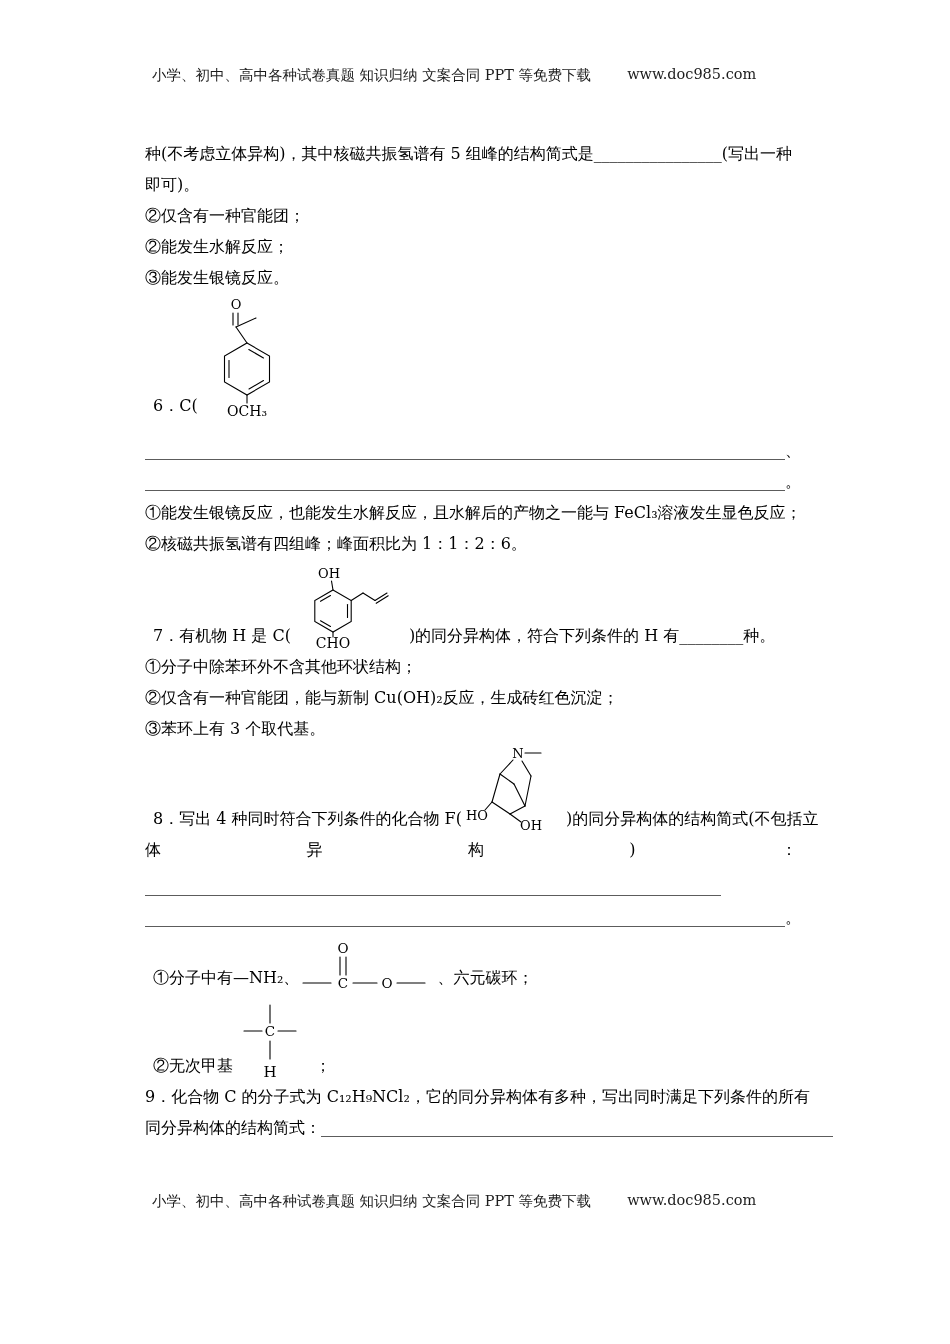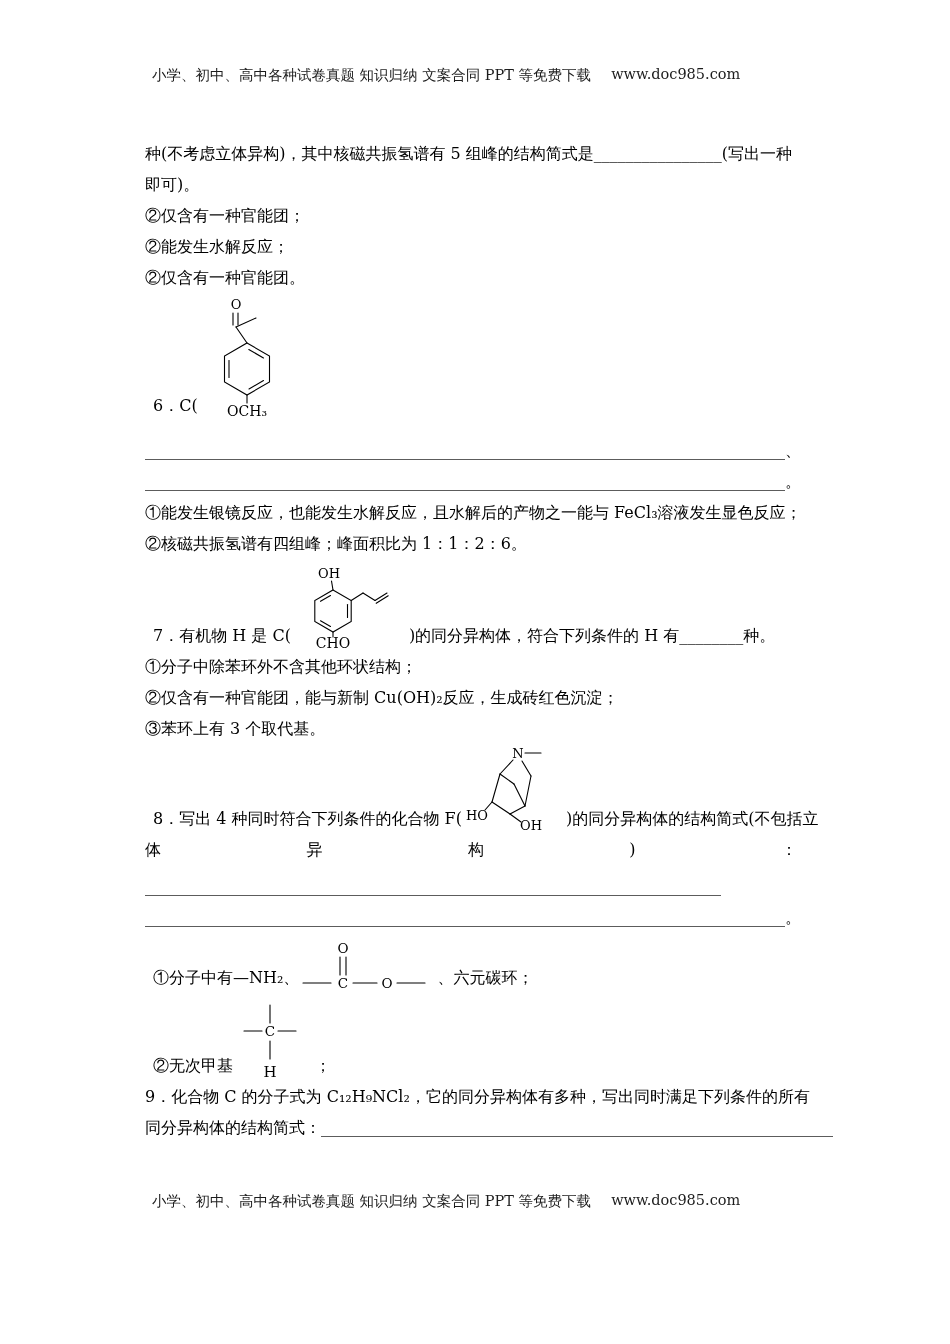--- a/index.html
+++ b/index.html
@@ -7,21 +7,21 @@
   .page {
     position:relative;
     width:950px; height:1344px;
     background:#ffffff;
     color:#000;
     font-family:"DejaVu Serif","Liberation Serif",serif;
     overflow:hidden;
   }
   .hf {
     position:absolute; left:152px; right:110px;
-    display:flex; gap:20px; white-space:nowrap;
+    display:flex; gap:36px; white-space:nowrap;
     font-size:14.5px; color:#1c1c1c;
   }
   .hf.header { top:66px; }
   .hf.footer { top:1192px; }
   .body {
     position:absolute; top:138px; left:145px; width:672px;
     font-size:16px; line-height:31px; color:#000000;
   }
   p.line { white-space:nowrap; }
   .row { display:flex; align-items:flex-end; white-space:nowrap; }
@@ -43,21 +43,21 @@
     <span>小学、初中、高中各种试卷真题 知识归纳 文案合同 PPT 等免费下载</span>
     <span>www.doc985.com</span>
   </div>
 
   <div class="body">
 
     <p class="line">种(不考虑立体异构)，其中核磁共振氢谱有 5 组峰的结构简式是________________(写出一种</p>
     <p class="line">即可)。</p>
     <p class="line">②仅含有一种官能团；</p>
     <p class="line">②能发生水解反应；</p>
-    <p class="line">②仅含有一种官能团。</p>
+    <p class="line">③能发生银镜反应。</p>
 
     <div class="row">
       <span>6．C(</span>
       <svg width="95" height="128" viewBox="0 0 95 128">
         <text x="36" y="16" text-anchor="middle" font-size="13">O</text>
         <g>
           <line x1="33" y1="20" x2="33" y2="32"></line>
           <line x1="38" y1="20" x2="38" y2="32"></line>
           <line x1="36" y1="34" x2="56" y2="25"></line>
           <line x1="36" y1="34" x2="47" y2="50"></line>

